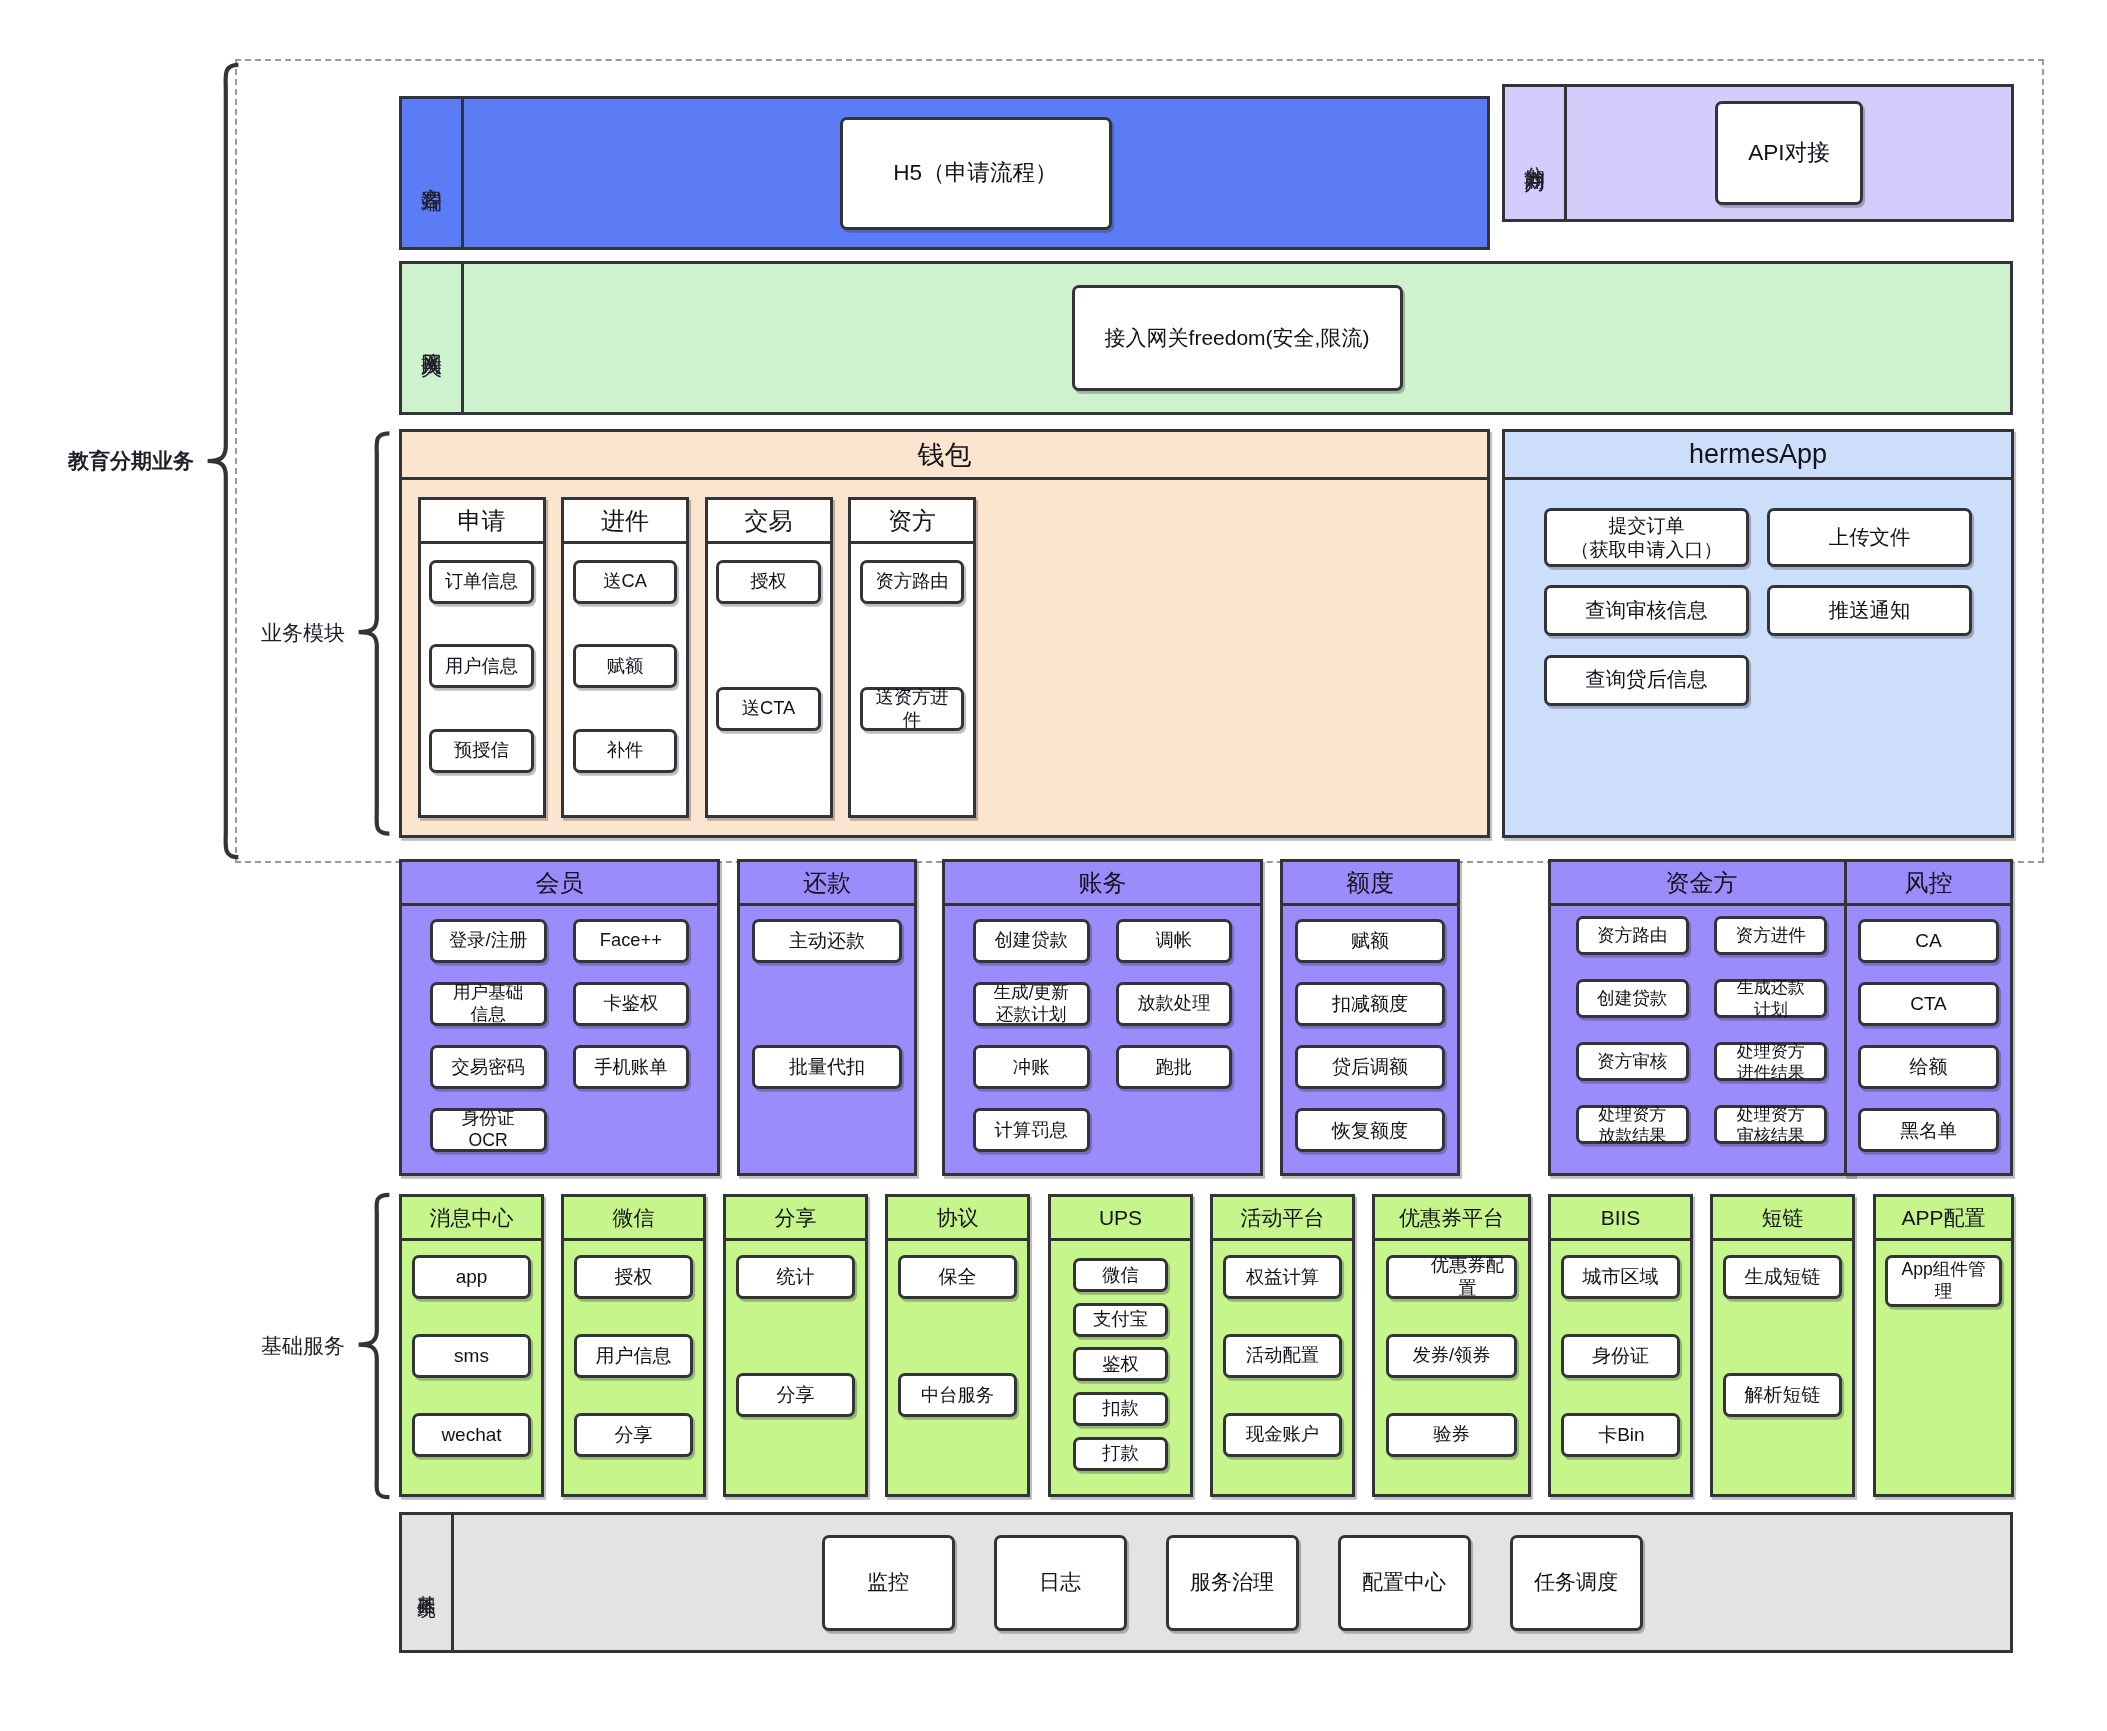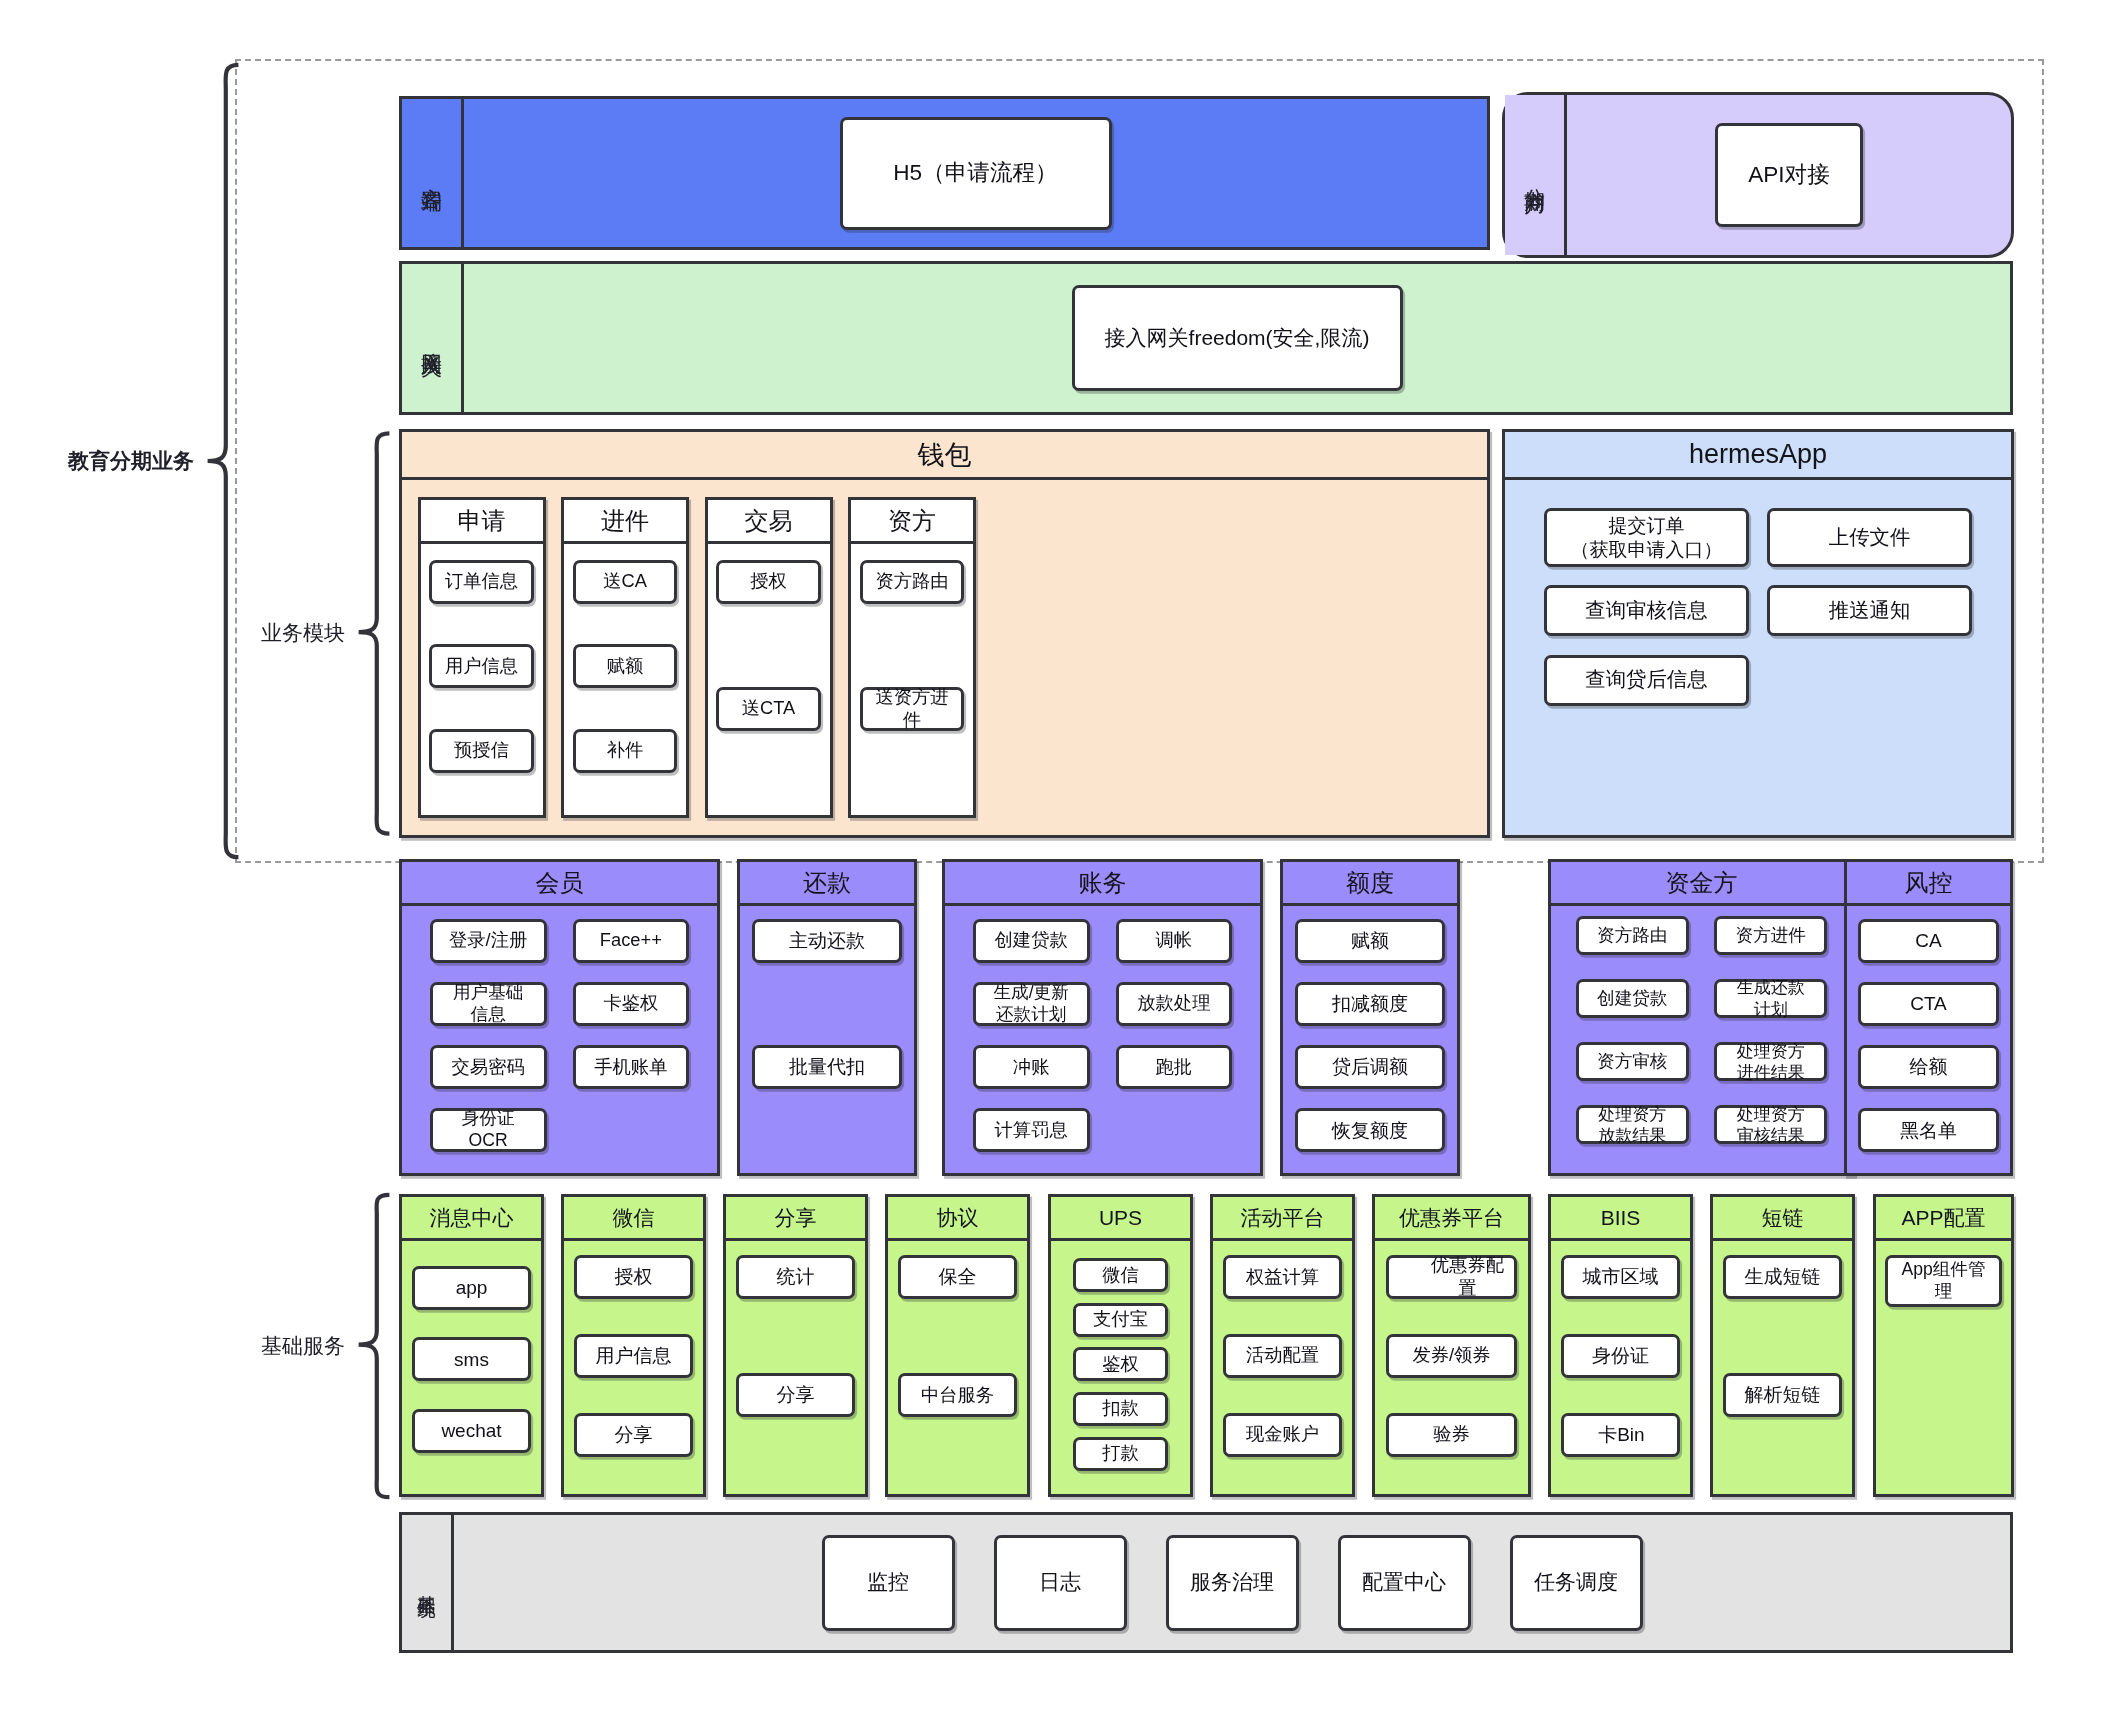--- a/index.html
+++ b/index.html
@@ -99,21 +99,21 @@
 
   <div class="abs band fill-blue" style="left:399px; top:96px; width:1091px; height:154px;">
     <div class="band-tab fill-blue">
       <span class="vlabel">客户端</span>
     </div>
     <div class="band-body" style="justify-content:center;">
       <div class="node" style="width:272px; height:113px; font-size:22.6px;">H5（申请流程）</div>
     </div>
   </div>
 
-  <div class="abs band fill-violet" style="left:1502px; top:92px; width:512px; height:166px;border-radius:26px;">
+  <div class="abs band fill-violet" style="left:1502px; top:84px; width:512px; height:138px;">
     <div class="band-tab fill-violet">
       <span class="vlabel">分期商户</span>
     </div>
     <div class="band-body" style="justify-content:center;">
       <div class="node" style="width:148px; height:104px; font-size:22.6px;">API对接</div>
     </div>
   </div>
 
   <div class="abs band fill-green" style="left:399px; top:261px; width:1614px; height:154px;">
     <div class="band-tab fill-green">
@@ -260,21 +260,21 @@
     </div>
   </div>
 
   <svg class="abs bracket" style="left:353px; top:1191px;" width="42" height="310" viewBox="0 0 60 440">
     <path d="M52 4 C 30 4, 34 16, 34 32 L 34 198 C 34 214, 26 218, 8 218 C 26 218, 34 222, 34 238 L 34 408 C 34 424, 30 436, 52 436" fill="none" stroke="#33333a" stroke-width="6"></path>
   </svg>
   <div class="abs side-label" style="left:169px; top:1332px; width:176px;">基础服务</div>
 
   <div class="abs card fill-lime" style="left:399px; top:1194px; width:145px; height:303px;">
     <div class="card-title fill-lime" style="font-size:21px;">消息中心</div>
-    <div class="card-body grid1" style="padding:25px 0;border-radius:12px;">
+    <div class="card-body grid1" style="padding:14px 0;border-radius:12px;">
       <div class="node cell" style="font-size:19px;">app</div>
       <div class="node cell" style="font-size:19px;">sms</div>
       <div class="node cell" style="font-size:19px;">wechat</div>
     </div>
   </div>
 
   <div class="abs card fill-lime" style="left:561px; top:1194px; width:145px; height:303px;">
     <div class="card-title fill-lime" style="font-size:21px;">微信</div>
     <div class="card-body grid1" style="padding:14px 0;">
       <div class="node cell" style="font-size:19px;">授权</div>

